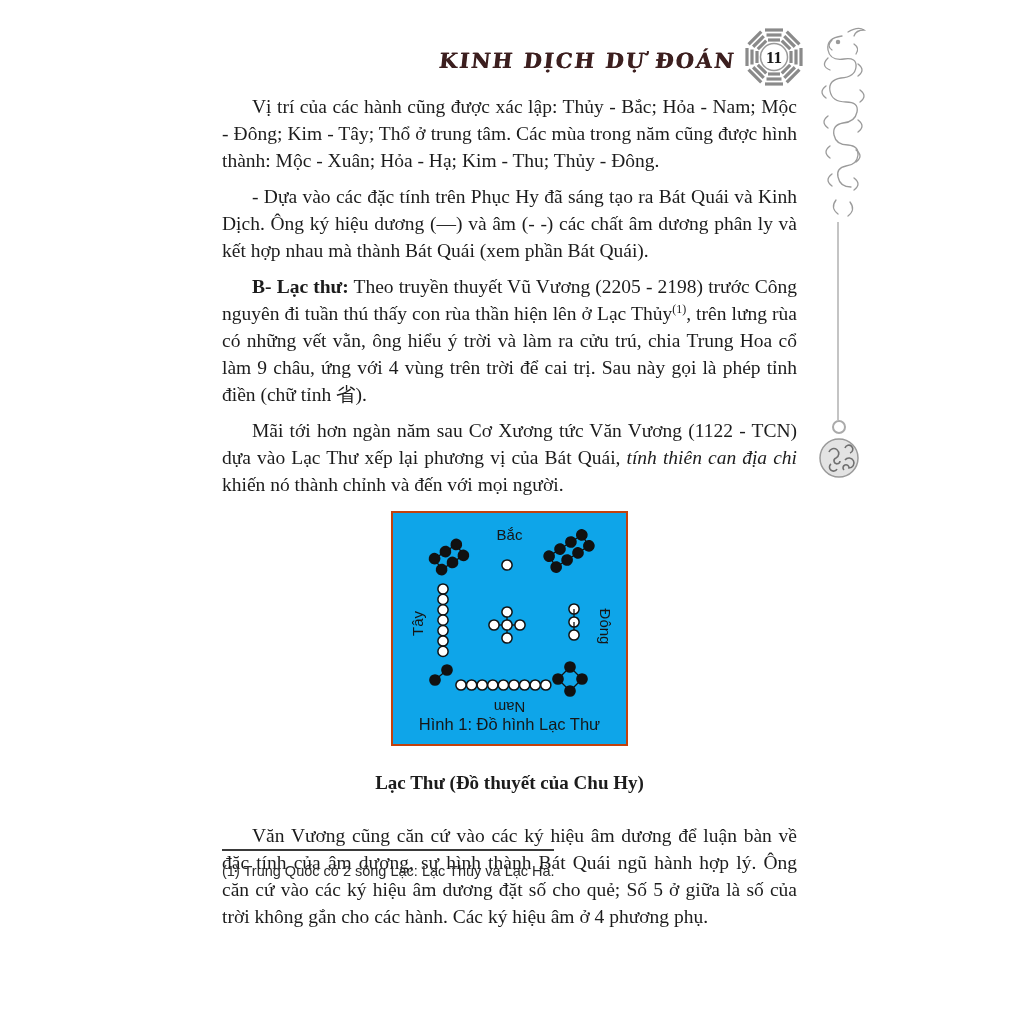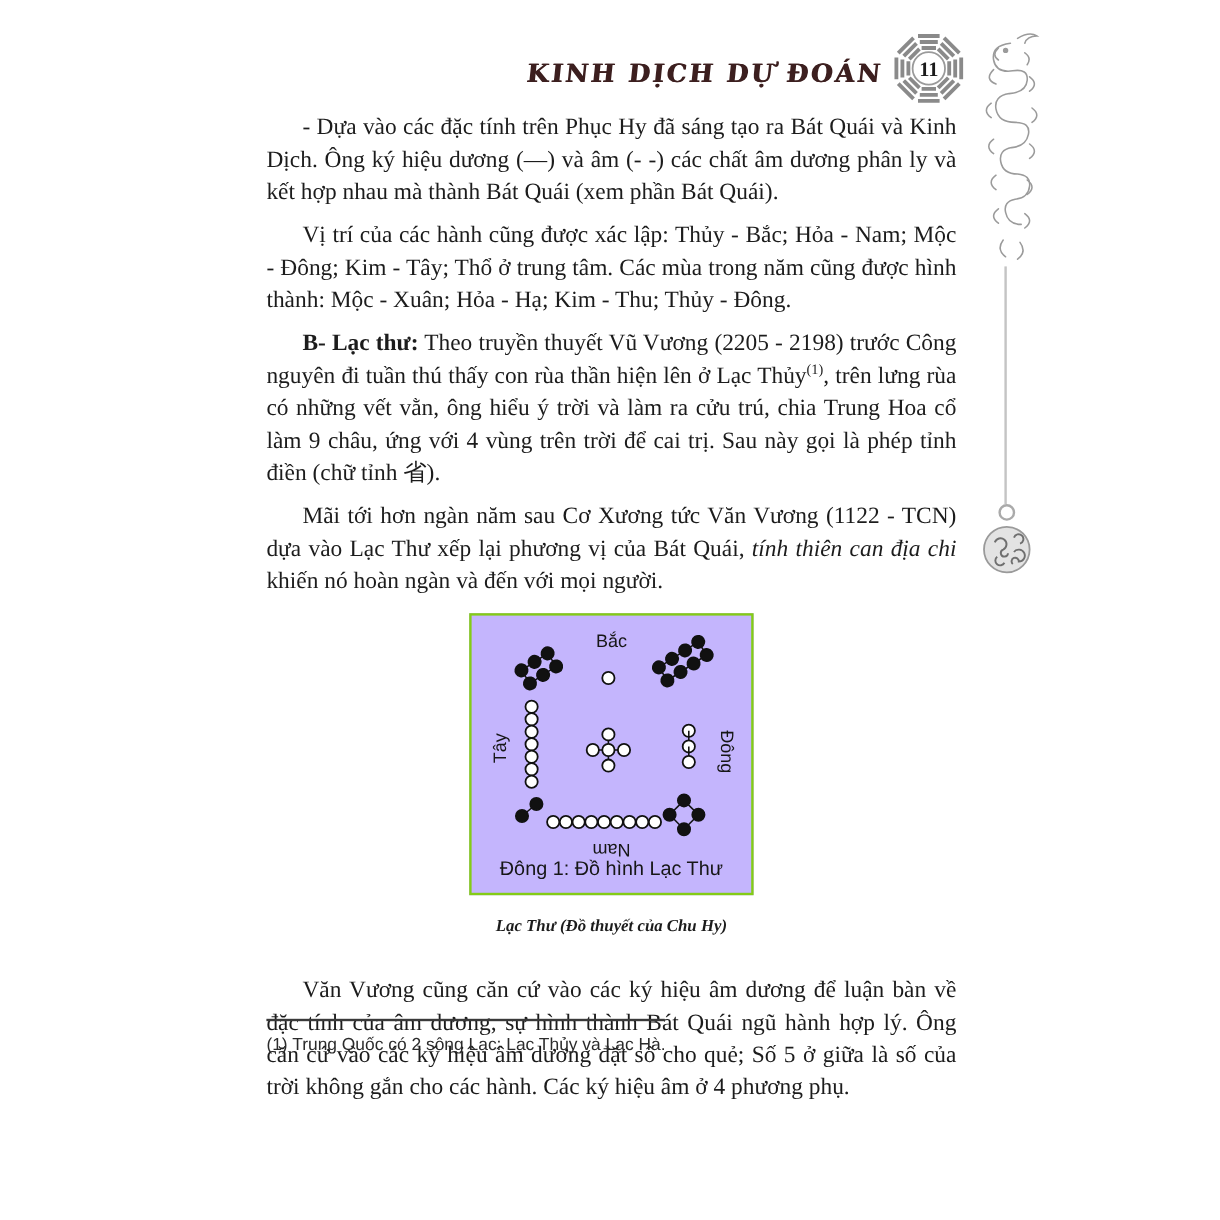--- a/index.html
+++ b/index.html
@@ -17,32 +17,32 @@
         border-radius:50%;background:#fff;}
   .ornament{position:absolute;left:817px;top:436px;width:44px;height:44px;}
 
   
   .column{position:absolute;left:222px;top:93px;width:575px;font-size:19.5px;line-height:27px;
         text-align:justify;}
   .column p{margin:0 0 9px 0;text-indent:30px;}
   sup{font-size:12px;line-height:0;}
 
   
-  .fig-box{position:relative;width:233px;height:231px;border:2px solid #84cc16;margin:13px auto 0 auto;
-        background:#c4b5fd;text-indent:0;}
+  .fig-box{position:relative;width:233px;height:231px;border:2px solid #c2410c;margin:13px auto 0 auto;
+        background:#0ea5e9;text-indent:0;}
   .fig-label{position:absolute;font-family:"Liberation Sans",sans-serif;font-size:15px;color:#161616;
         white-space:nowrap;}
   .lbl-north{top:8px;left:0;right:0;text-align:center;}
   .lbl-west{top:97px;left:4px;transform:rotate(-90deg);transform-origin:center;width:40px;text-align:center;}
   .lbl-east{top:100px;left:192px;transform:rotate(90deg);transform-origin:center;width:40px;text-align:center;}
   .lbl-south{top:181px;left:0;right:0;text-align:center;transform:rotate(180deg);}
   .fig-caption-inside{position:absolute;bottom:6px;left:0;right:0;text-align:center;
         font-family:"Liberation Sans",sans-serif;font-size:16.5px;color:#161616;}
-  .fig-caption-below{margin-top:13px;text-align:center;font-weight:bold;font-style:italic;
-        font-size:14px;text-indent:0;}
+  .fig-caption-below{margin-top:23px;text-align:center;font-weight:bold;
+        font-size:19px;text-indent:0;}
   .after-fig{margin-top:26px !important;}
 
   
   .footnote{position:absolute;left:222px;top:849px;width:575px;
         font-family:"Liberation Sans",sans-serif;font-size:14.5px;color:#2b2b2b;}
   .footnote-rule{width:332px;height:0;border-top:2px solid #3a3a3a;margin-bottom:12px;}
 </style>
 </head>
 <body>
 
@@ -102,27 +102,27 @@
     <g fill="none" stroke="#6f6f6f" stroke-width="1.6">
       <path d="M12,16 a5,5 0 1 1 7,6 a3,3 0 1 0 4,3"></path>
       <path d="M28,12 a4,4 0 1 1 5,5"></path>
       <path d="M14,28 a4,4 0 1 0 6,5"></path>
       <path d="M28,24 a5,5 0 1 1 4,8 a3,3 0 1 0 -5,2"></path>
     </g>
   </svg>
 
   <div class="column">
 
+    <p><span>Vị trí của các hành cũng được xác lập: Thủy - Bắc; Hỏa - Nam; Mộc - Đông; Kim - Tây; Thổ ở trung tâm. Các mùa trong năm cũng được hình thành: Mộc - Xuân; Hỏa - Hạ; Kim - Thu; Thủy - Đông.</span></p>
+
     <p><span>- Dựa vào các đặc tính trên Phục Hy đã sáng tạo ra Bát Quái và Kinh Dịch. Ông ký hiệu dương (—) và âm (- -) các chất âm dương phân ly và kết hợp nhau mà thành Bát Quái (xem phần Bát Quái).</span></p>
 
-    <p><span>Vị trí của các hành cũng được xác lập: Thủy - Bắc; Hỏa - Nam; Mộc - Đông; Kim - Tây; Thổ ở trung tâm. Các mùa trong năm cũng được hình thành: Mộc - Xuân; Hỏa - Hạ; Kim - Thu; Thủy - Đông.</span></p>
-
     <p><b>B- Lạc thư:</b><span> Theo truyền thuyết Vũ Vương (2205 - 2198) trước Công nguyên đi tuần thú thấy con rùa thần hiện lên ở Lạc Thủy</span><sup>(1)</sup><span>, trên lưng rùa có những vết vằn, ông hiểu ý trời và làm ra cửu trú, chia Trung Hoa cổ làm 9 châu, ứng với 4 vùng trên trời để cai trị. Sau này gọi là phép tỉnh điền (chữ tỉnh 省).</span></p>
 
-    <p><span>Mãi tới hơn ngàn năm sau Cơ Xương tức Văn Vương (1122 - TCN) dựa vào Lạc Thư xếp lại phương vị của Bát Quái, </span><i>tính thiên can địa chi</i><span> khiến nó hoàn ngàn và đến với mọi người.</span></p>
+    <p><span>Mãi tới hơn ngàn năm sau Cơ Xương tức Văn Vương (1122 - TCN) dựa vào Lạc Thư xếp lại phương vị của Bát Quái, </span><i>tính thiên can địa chi</i><span> khiến nó thành chỉnh và đến với mọi người.</span></p>
 
     <div class="fig-box">
       <svg id="loshu-svg" width="229" height="227" viewBox="0 0 229 227">
           <circle cx="114" cy="52" r="5.1" fill="#fff" stroke="#111" stroke-width="1.5"></circle>
           <circle cx="50" cy="76" r="5.1" fill="#fff" stroke="#111" stroke-width="1.5"></circle>
           <circle cx="50" cy="86.4" r="5.1" fill="#fff" stroke="#111" stroke-width="1.5"></circle>
           <circle cx="50" cy="96.8" r="5.1" fill="#fff" stroke="#111" stroke-width="1.5"></circle>
           <circle cx="50" cy="107.2" r="5.1" fill="#fff" stroke="#111" stroke-width="1.5"></circle>
           <circle cx="50" cy="117.6" r="5.1" fill="#fff" stroke="#111" stroke-width="1.5"></circle>
           <circle cx="50" cy="128" r="5.1" fill="#fff" stroke="#111" stroke-width="1.5"></circle>
@@ -183,21 +183,21 @@
           <line x1="165" y1="166" x2="177" y2="154" stroke="#111" stroke-width="1.3"></line>
           <circle cx="177" cy="154" r="5.1" fill="#111" stroke="#111" stroke-width="1.5"></circle>
           <circle cx="189" cy="166" r="5.1" fill="#111" stroke="#111" stroke-width="1.5"></circle>
           <circle cx="177" cy="178" r="5.1" fill="#111" stroke="#111" stroke-width="1.5"></circle>
           <circle cx="165" cy="166" r="5.1" fill="#111" stroke="#111" stroke-width="1.5"></circle>
         </svg>
       <div class="fig-label lbl-north">Bắc</div>
       <div class="fig-label lbl-west">Tây</div>
       <div class="fig-label lbl-east">Đông</div>
       <div class="fig-label lbl-south">Nam</div>
-      <div class="fig-caption-inside">Đông 1: Đồ hình Lạc Thư</div>
+      <div class="fig-caption-inside">Hình 1: Đồ hình Lạc Thư</div>
     </div>
 
     <div class="fig-caption-below">Lạc Thư (Đồ thuyết của Chu Hy)</div>
 
     <p class="after-fig"><span>Văn Vương cũng căn cứ vào các ký hiệu âm dương để luận bàn về đặc tính của âm dương, sự hình thành Bát Quái ngũ hành hợp lý. Ông căn cứ vào các ký hiệu âm dương đặt số cho quẻ; Số 5 ở giữa là số của trời không gắn cho các hành. Các ký hiệu âm ở 4 phương phụ.</span></p>
 
   </div>
 
   <div class="footnote">
     <div class="footnote-rule"></div>

